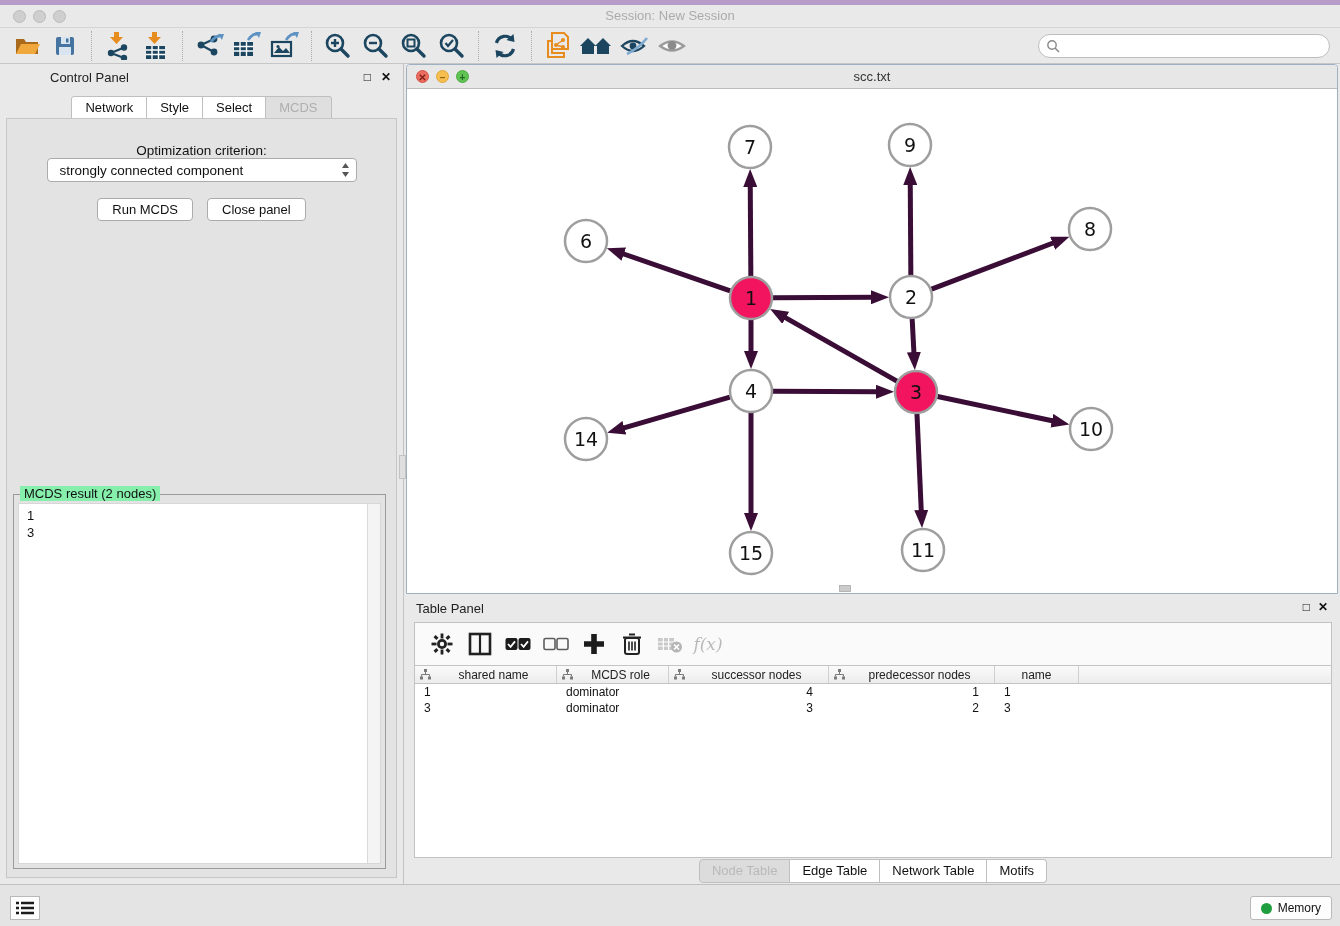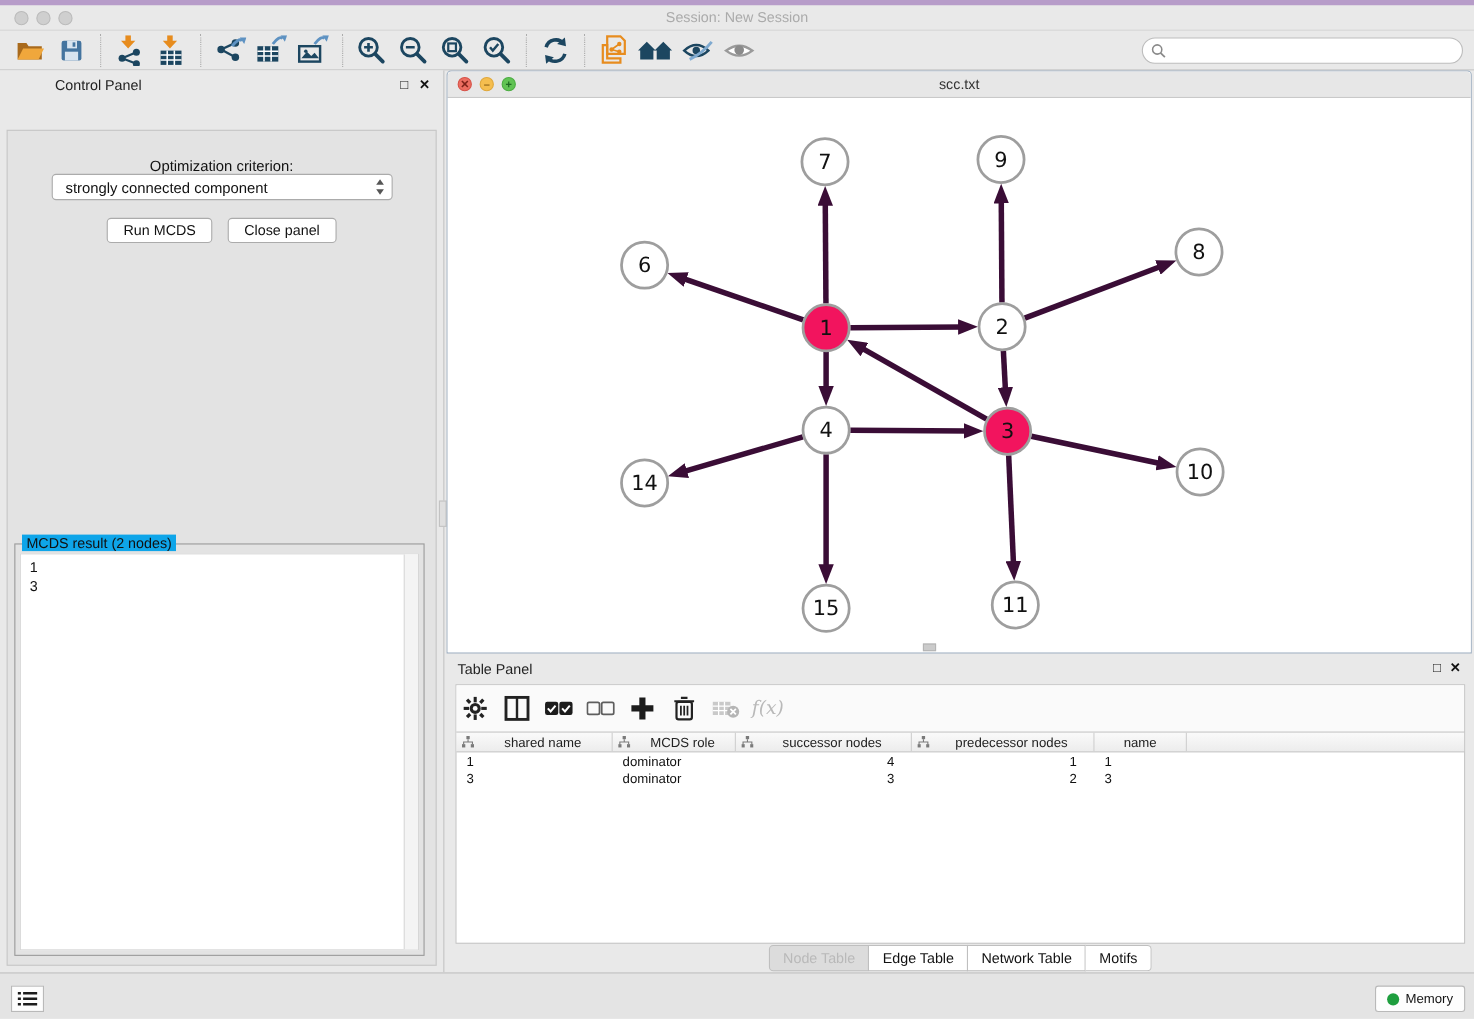--- a/index.html
+++ b/index.html
@@ -28,21 +28,21 @@
   .cp-tab { display:inline-block; padding:3px 13px; font-size:13px; background:#FFF; color:#111; border:1px solid #BFBFBF; border-left:none; cursor:pointer; }
   .cp-tab:first-child { border-left:1px solid #BFBFBF; border-radius:3px 0 0 0; }
   .cp-tab.active { background:#DFDFDF; color:#AFAFAF; border-radius:0 3px 0 0; }
   .cp-content { position:absolute; left:6px; right:6px; top:54px; bottom:6px; background:#E3E3E3; border:1px solid #C6C6C6; }
   .opt-label { text-align:center; margin-top:24px; font-size:13.5px; color:#111; }
   .criterion-select { margin:0 auto 0; width:310px; height:24px; background:#FFF; border:1px solid #ABABAB; border-radius:4px; display:flex; align-items:center; padding:0 6px 0 12px; font-size:13.5px; color:#111; cursor:pointer; }
   .criterion-select .sel-text { flex:1; }
   .btn-row { display:flex; justify-content:center; gap:14px; margin-top:16px; }
   .cp-btn { min-width:94px; height:23px; background:#FFF; border:1px solid #ABABAB; border-radius:4px; font-size:13px; color:#111; padding:0 14px; cursor:pointer; font-family:"Liberation Sans",sans-serif; }
   .result-box { position:absolute; left:6px; right:10px; bottom:8px; top:375px; border:1px solid #9A9A9A; background:#E3E3E3; }
-  .result-legend { position:absolute; top:-9px; left:6px; background:#0ea5e9; padding:0 4px; font-size:13px; color:#111; }
+  .result-legend { position:absolute; top:-9px; left:6px; background:#86efac; padding:0 4px; font-size:13px; color:#111; }
   .result-inner { position:absolute; left:4px; right:4px; top:8px; bottom:4px; background:#FFF; border:1px solid #D7D7D7; }
   .result-lines { padding:3px 0 0 8px; font-size:13px; color:#111; line-height:17px; }
   .result-scroll { position:absolute; right:0; top:0; bottom:0; width:13px; background:#F4F4F4; border-left:1px solid #D9D9D9; }
   .divider-grip { position:absolute; left:399px; top:455px; width:7px; height:24px; background:#DFDFDF; border:1px solid #C2C2C2; }
 
   
   .net-window { position:absolute; left:406px; top:64px; width:932px; height:530px; background:#FFF; border:1px solid #9FB0C2; border-radius:4px 4px 0 0; }
   .net-titlebar { position:relative; height:24px; background:#E7E7E7; border-bottom:1px solid #BDBDBD; border-radius:4px 4px 0 0; }
   .net-title { position:absolute; left:0; right:0; top:4px; text-align:center; font-size:13px; color:#333; }
   .traffic { position:absolute; top:5px; width:13px; height:13px; border-radius:50%; font-size:10px; font-weight:bold; text-align:center; line-height:13px; cursor:pointer; }
@@ -50,21 +50,21 @@
   .traffic.yellow { background:#F5BE4F; color:#8F6316; border:1px solid #E0A83B; }
   .traffic.green { background:#61C354; color:#1F6B23; border:1px solid #4BAD41; }
   .net-canvas { position:absolute; left:0; top:24px; right:0; bottom:0; background:#FFF; overflow:hidden; }
   .net-hthumb { position:absolute; left:432px; bottom:1px; width:12px; height:7px; background:#CBCBCB; border:1px solid #B5B5B5; }
 
   
   .table-panel { position:absolute; left:406px; top:596px; width:934px; height:288px; background:#E9E9E9; }
   .tp-header { position:relative; height:24px; }
   .tp-title { position:absolute; left:10px; top:5px; font-size:13px; color:#222; }
   .tp-box { position:absolute; left:8px; right:8px; top:26px; bottom:26px; background:#FFF; border:1px solid #C2C2C2; }
-  .tp-toolbar { height:42px; background:#FAFAFA; display:flex; align-items:center; gap:4px; }
+  .tp-toolbar { height:42px; background:#FAFAFA; display:flex; align-items:center; padding-left:10px; gap:4px; }
   .tpt-btn { width:34px; height:32px; display:flex; align-items:center; justify-content:center; }
   .fx-label { font-family:"DejaVu Serif", serif; font-style:italic; font-size:17px; color:#B9B9B9; }
   .tbl-header { display:flex; height:19px; border-top:1px solid #C4C4C4; border-bottom:1px solid #C4C4C4; background:linear-gradient(#FAFAFA,#ECECEC); }
   .tbl-hcell { display:flex; align-items:center; border-right:1px solid #CFCFCF; font-size:12px; color:#222; position:relative; }
   .tbl-hcell .hlabel { flex:1; text-align:center; }
   .tbl-hcell svg { margin-left:5px; }
   .tbl-row { display:flex; height:16px; font-size:12px; color:#111; }
   .tbl-cell { overflow:hidden; white-space:nowrap; }
   .tp-tabs { position:absolute; left:0; right:0; bottom:2px; height:23px; text-align:center; }
   .tp-tab { display:inline-block; padding:3px 12px 4px; font-size:13px; color:#111; background:#FFF; border:1px solid #BFBFBF; border-left:none; cursor:pointer; }
@@ -226,20 +226,21 @@
     <input placeholder="" style="">
   </div>
 </div>
 
 <div class="control-panel">
   <div class="cp-header">
     <span class="cp-title">Control Panel</span>
     <span class="panel-ctrl" style="right:32px">□</span>
     <span class="panel-ctrl" style="right:12px; font-weight:bold">✕</span>
   </div>
+  <div class="cp-tabs" id="cp-tabs"><span class="cp-tab">Network</span><span class="cp-tab">Style</span><span class="cp-tab">Select</span><span class="cp-tab active">MCDS</span></div>
   <div class="cp-content">
     <div class="opt-label">Optimization criterion:</div>
     <div class="criterion-select">
       <span class="sel-text">strongly connected component</span>
       <svg width="9" height="16" viewBox="0 0 9 16">
           <path d="M4.5 1 L8 6 H1 Z" fill="#555"></path>
           <path d="M4.5 15 L1 10 H8 Z" fill="#555"></path>
         </svg>
     </div>
     <div class="btn-row">

